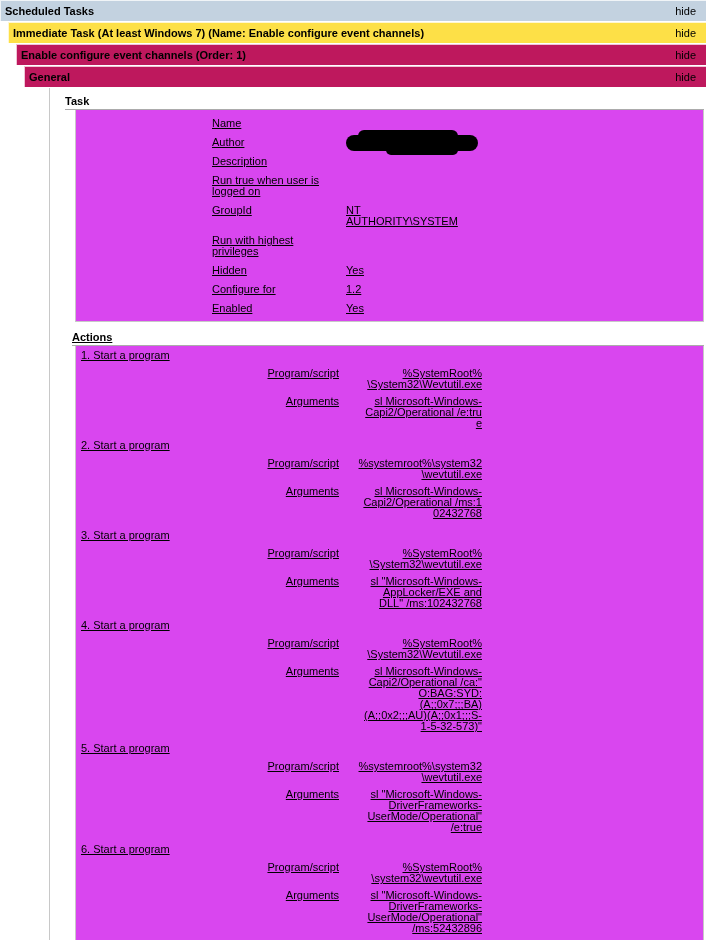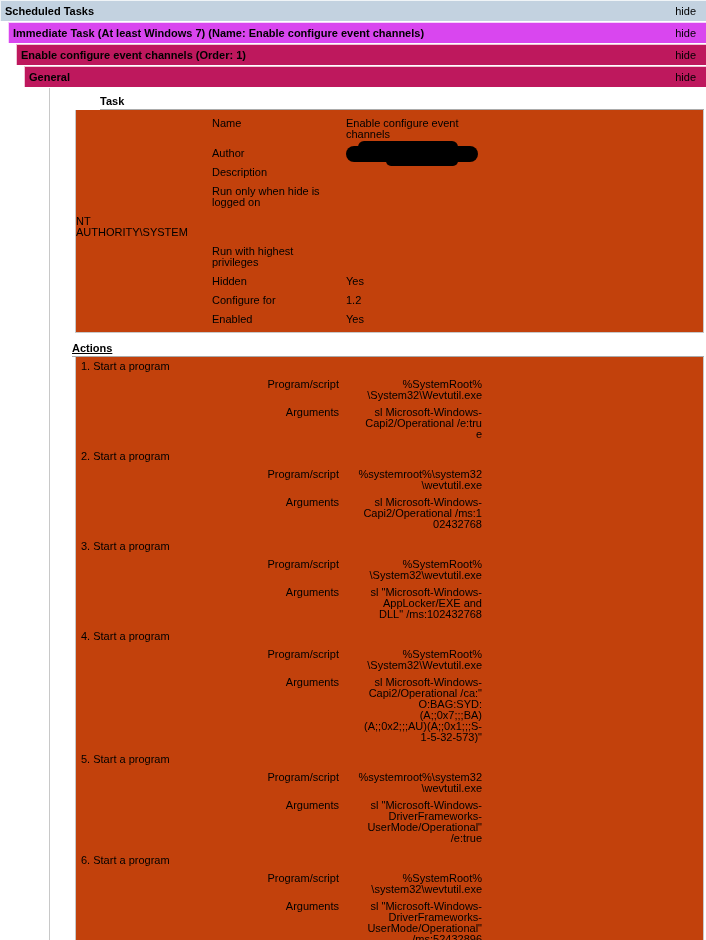--- a/index.html
+++ b/index.html
@@ -9,38 +9,38 @@
   }
   
   .bar{
     height:20px;line-height:20px;font-weight:bold;
     padding:0 10px 0 4px;margin-bottom:1px;
     display:flex;justify-content:space-between;align-items:center;
     border-top:1px solid rgba(255,255,255,.75);
     border-left:1px solid rgba(255,255,255,.75);
   }
   .lvl1{background:#C3D2E0;}
-  .lvl2{background:#d946ef;}
+  .lvl2{background:#fde047;}
   .lvl3,.lvl4{background:#be185d;}
   .indent{margin-left:8px;}
   .hide-link{font-weight:normal;color:#000;cursor:pointer;}
   
   .container{
     margin-left:25px;border-left:1px solid #C8C8C8;
     padding:7px 0 0 15px;min-height:860px;
   }
   .section{margin-right:2px;}
   .section + .section{margin-top:9px;}
   .sec-title{
-    font-weight:bold;padding:0 0 2px 0;border-bottom:1px solid #ABABAB;margin-left:35px;
+    font-weight:bold;padding:0 0 2px 0;border-bottom:1px solid #ABABAB;
   }
   .sec-title.shift{margin-left:7px;text-decoration:underline;}
   .box{
     margin-left:10px;border:1px solid #C8C8C8;border-top:none;
-    padding:4px 0 3px 0;background:#c2410c;
+    padding:4px 0 3px 0;background:#d946ef;text-decoration:underline;
   }
   .box.actions{padding-bottom:0;}
   
   .trow{display:flex;padding:4px 0;}
   .arow{display:flex;padding:3px 0;text-align:right;}
   .lbl{
     margin-left:136px;width:127px;margin-right:7px;
     line-height:11px;flex:none;
   }
   .val{
@@ -91,36 +91,35 @@
           <a class="hide-link">hide</a>
         </div>
 
         <div class="container">
 
           <div class="section">
             <div class="sec-title">Task</div>
             <div class="box">
                 <div class="trow">
                   <span class="lbl">Name</span>
-                  <span class="val">Enable configure event
-channels</span>
                 </div>
                 <div class="trow">
                   <span class="lbl">Author</span>
                   <span class="val"><span class="redact"></span></span>
                 </div>
                 <div class="trow">
                   <span class="lbl">Description</span>
                   <span class="val"></span>
                 </div>
                 <div class="trow">
-                  <span class="lbl">Run only when hide is logged on</span>
+                  <span class="lbl">Run true when user is logged on</span>
                   <span class="val"></span>
                 </div>
                 <div class="trow">
+                  <span class="lbl">GroupId</span>
                   <span class="val">NT
 AUTHORITY\SYSTEM</span>
                 </div>
                 <div class="trow">
                   <span class="lbl">Run with highest privileges</span>
                 </div>
                 <div class="trow">
                   <span class="lbl">Hidden</span>
                   <span class="val">Yes</span>
                 </div>

